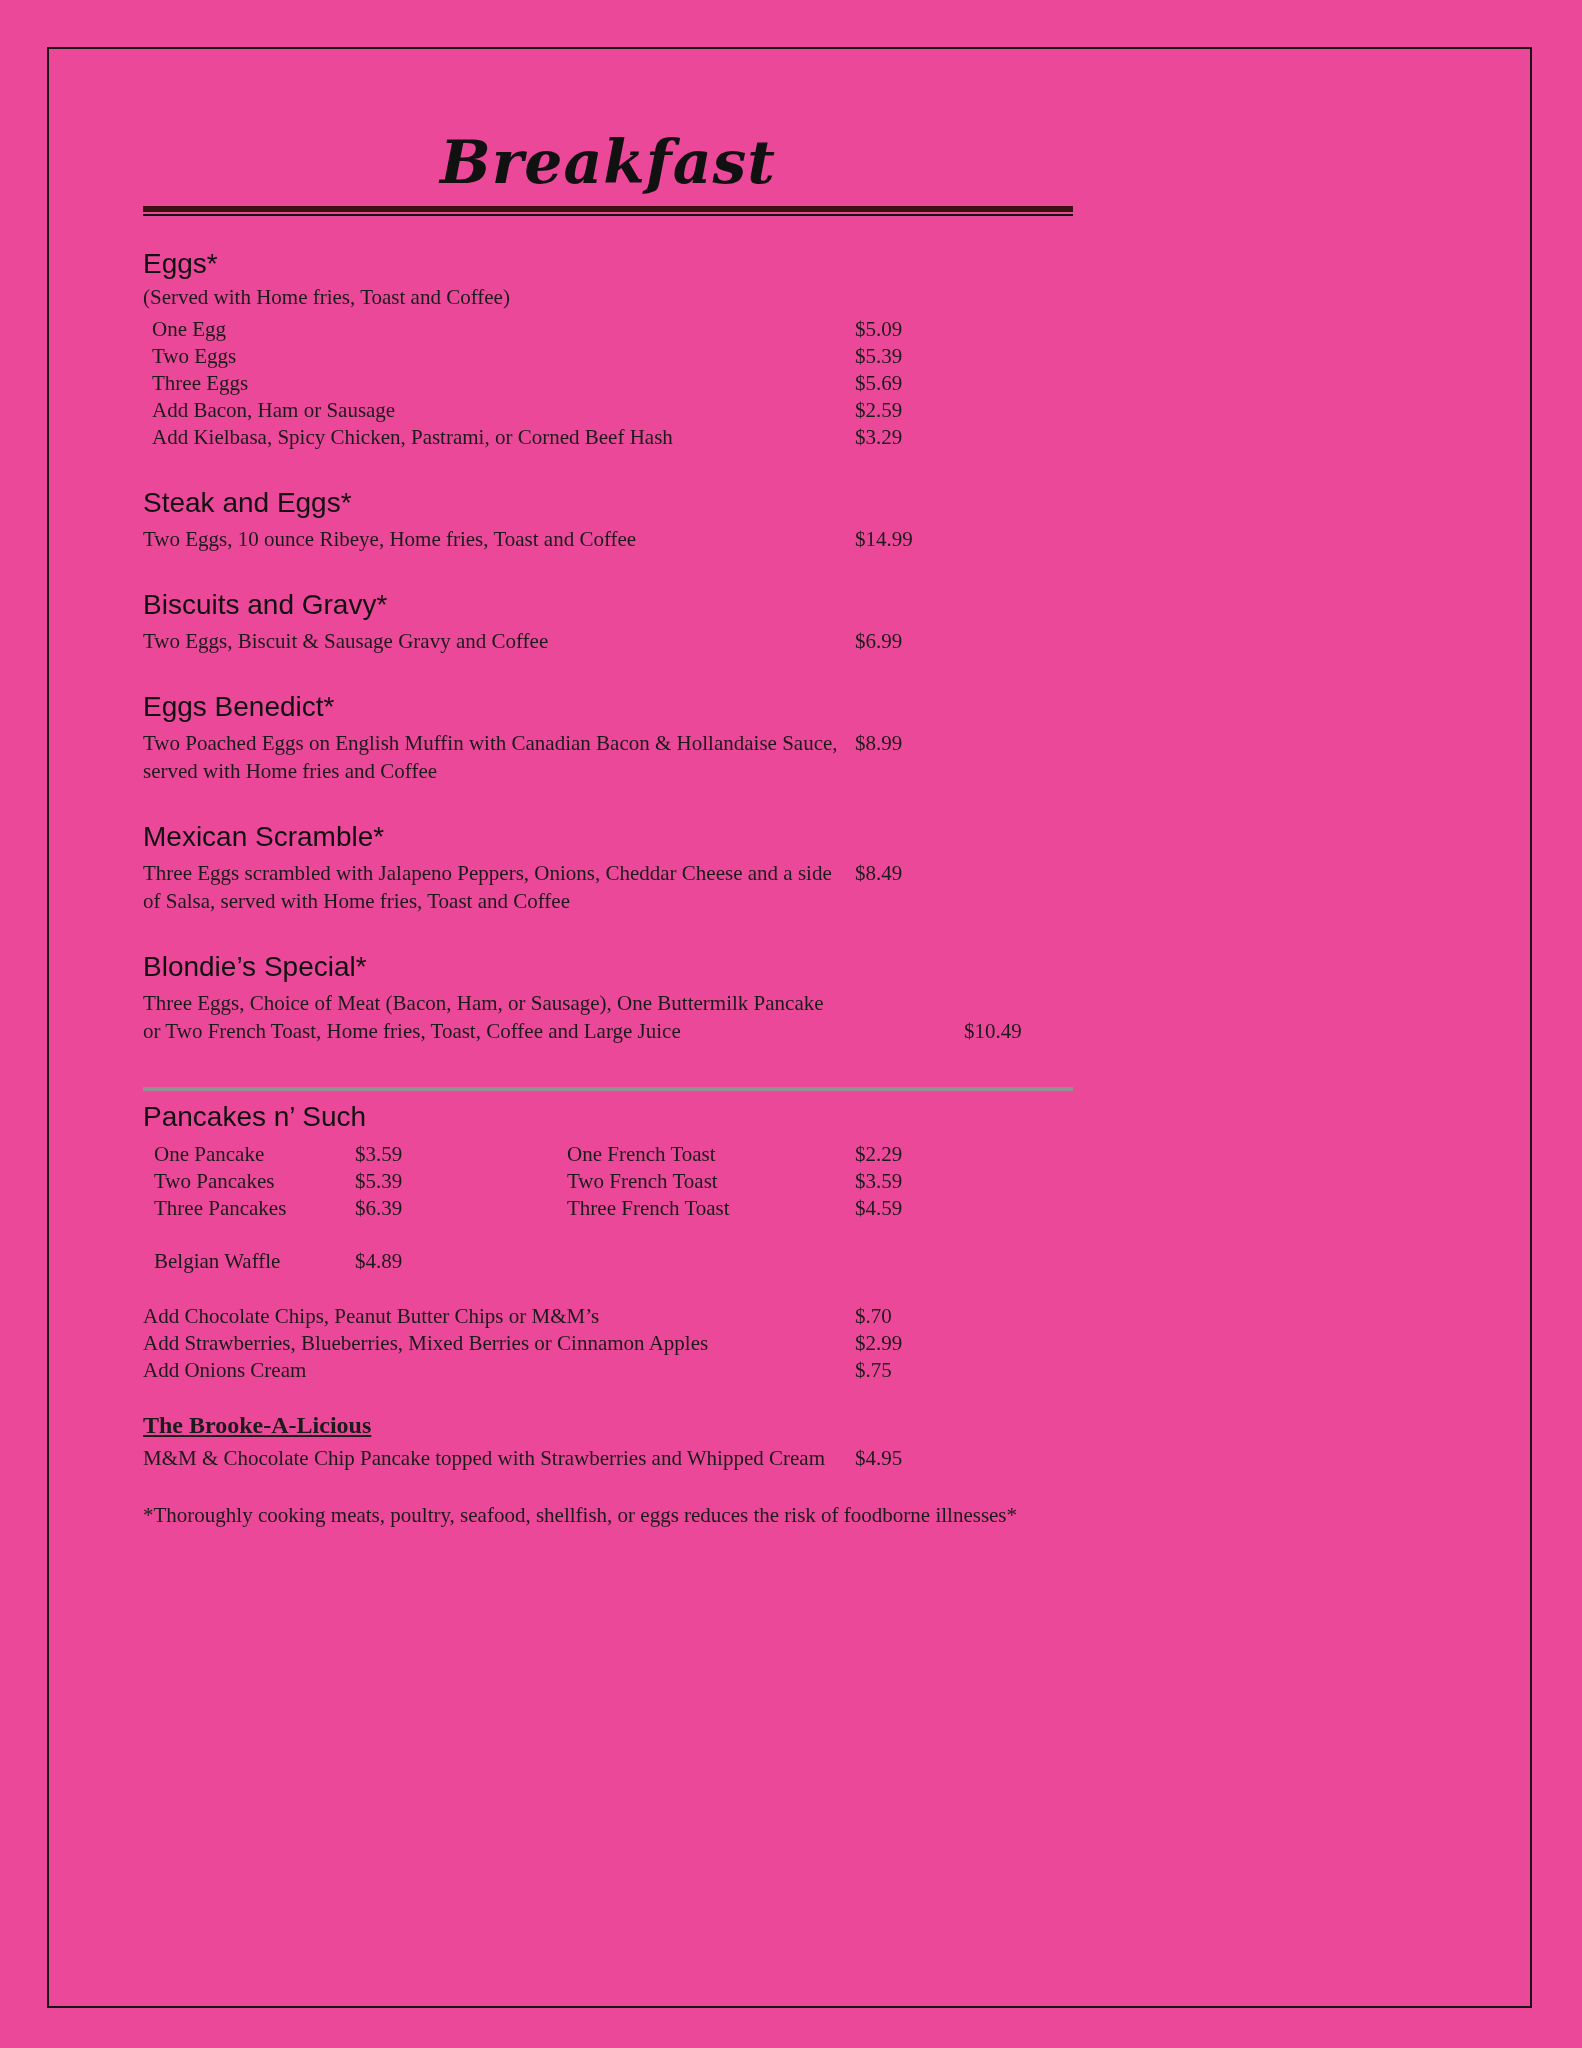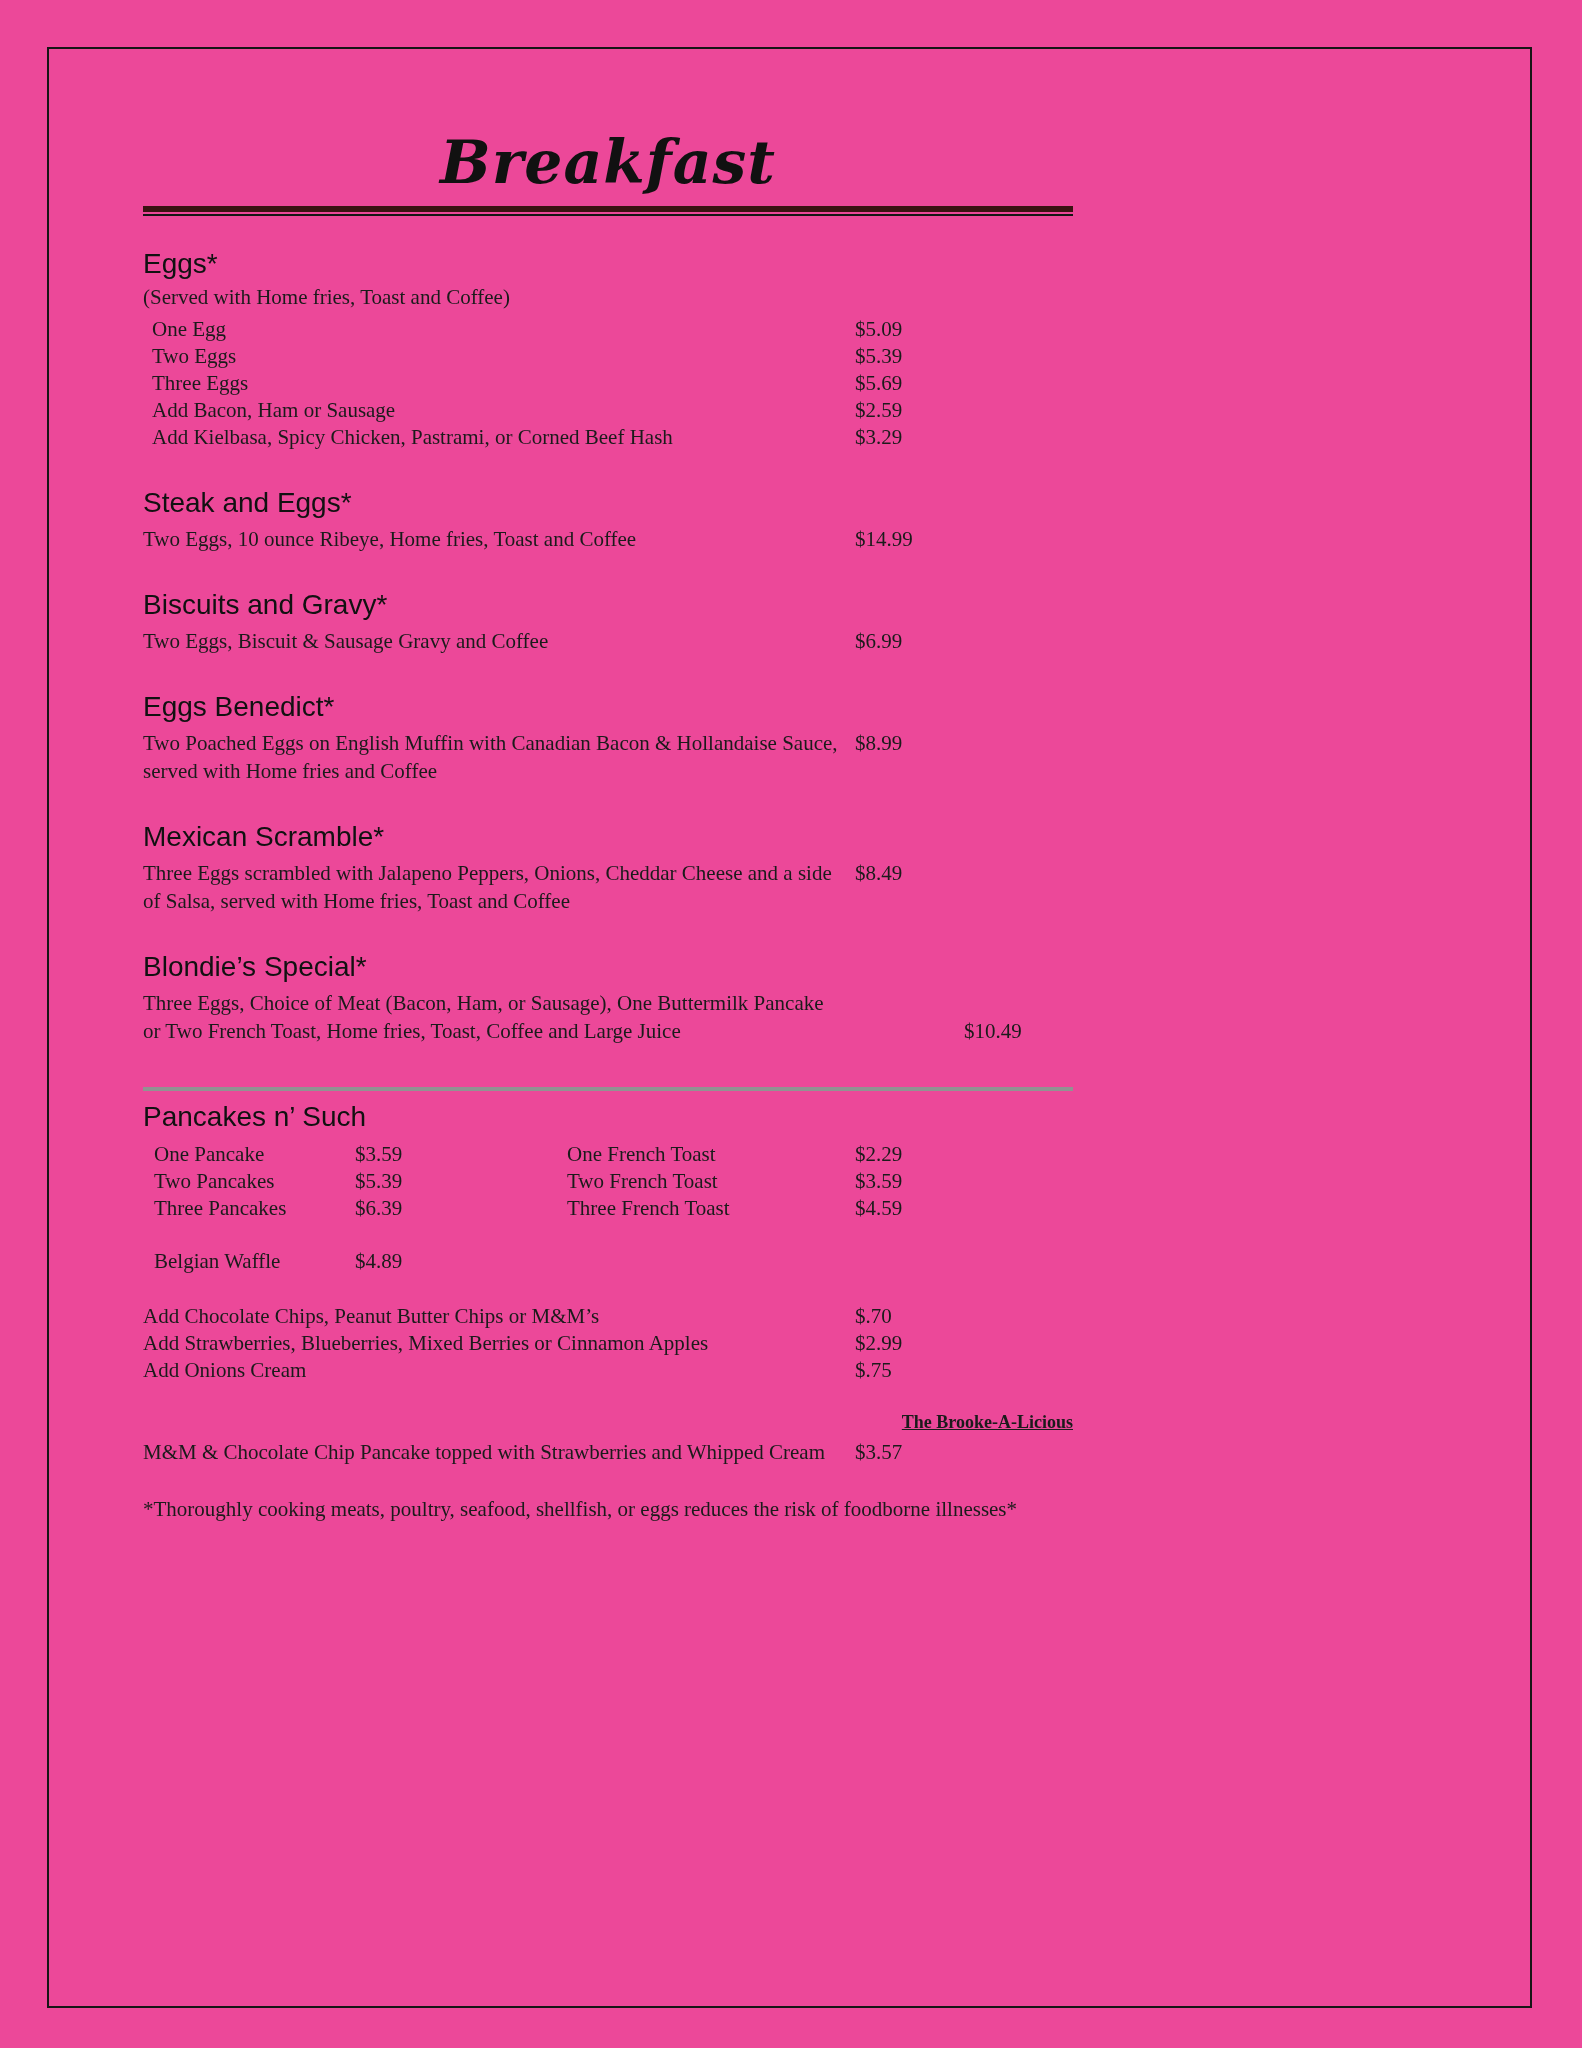--- a/index.html
+++ b/index.html
@@ -97,24 +97,23 @@
   .pn-price-r { position: absolute; left: 712px; }
   .waffle-row { margin-top: 26px; }
   .addon-rows { margin-top: 28px; }
   .addon-row {
     position: relative;
     font-size: 21px;
     line-height: 27px;
   }
   .brooke-heading {
     margin-top: 28px;
-    font-size: 18px;
+    font-size: 24px;
     font-weight: bold;
     text-decoration: underline;
-    text-align: right;
   }
   .brooke-desc {
     position: relative;
     margin-top: 6px;
     font-size: 21px;
     line-height: 27px;
   }
   .footnote {
     margin-top: 30px;
     font-size: 21px;
@@ -244,19 +243,19 @@
       </div>
       <div class="addon-row">
         <span>Add Onions Cream</span>
         <span class="price">$.75</span>
       </div>
     </div>
 
     <div class="brooke-heading">The Brooke-A-Licious</div>
     <div class="brooke-desc">
       <span>M&amp;M &amp; Chocolate Chip Pancake topped with Strawberries and Whipped Cream</span>
-      <span class="price">$3.57</span>
+      <span class="price">$4.95</span>
     </div>
 
     <div class="footnote">*Thoroughly cooking meats, poultry, seafood, shellfish, or eggs reduces the risk of foodborne illnesses*</div>
 
   </div>
 </div>
 
 </body></html>

